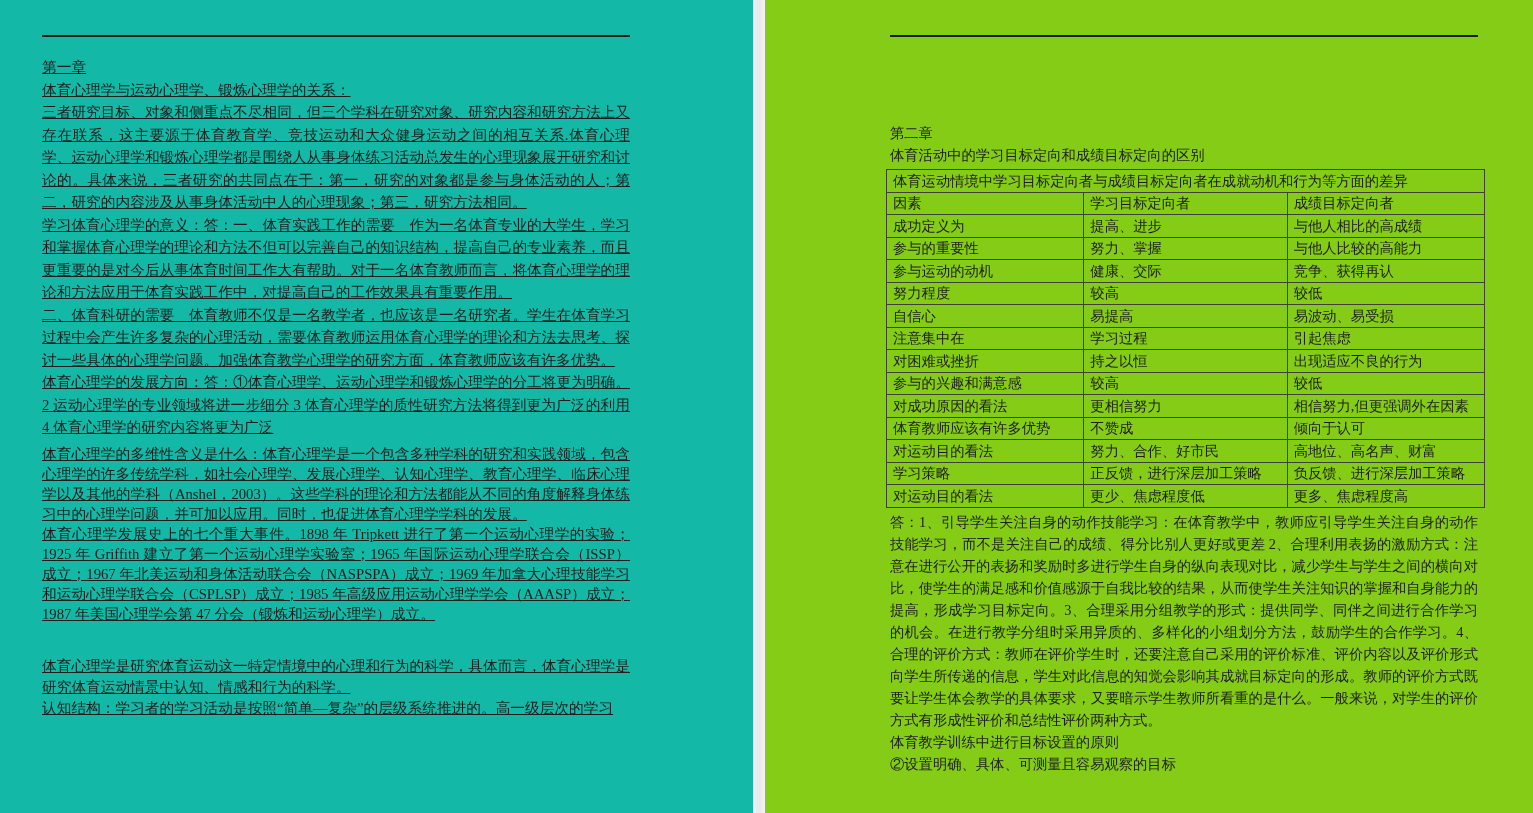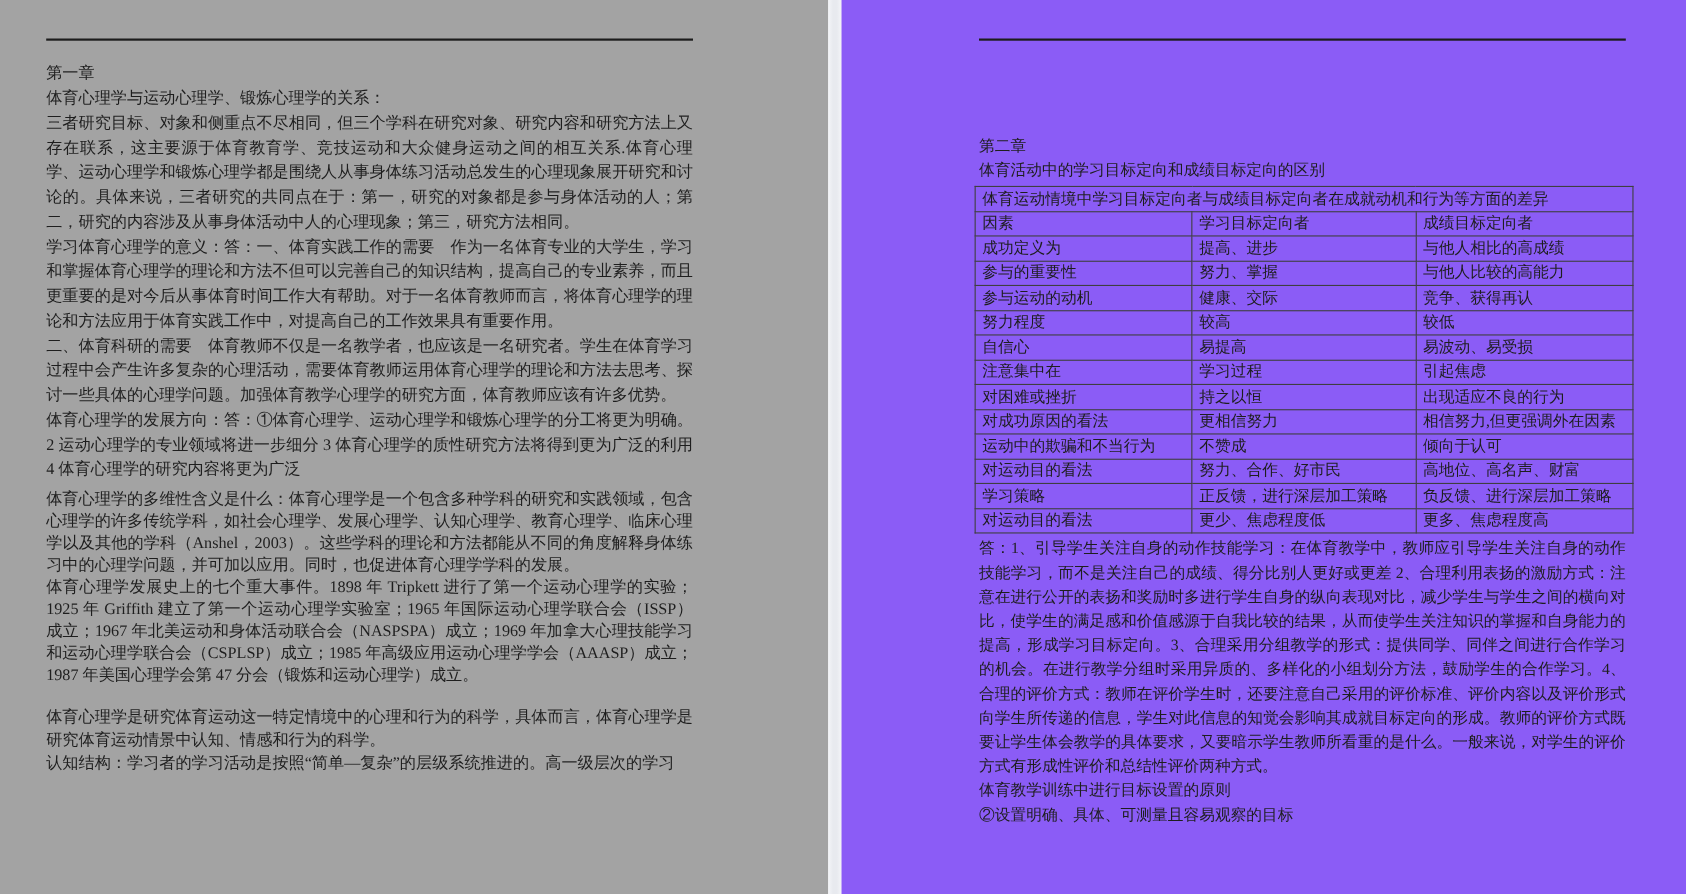--- a/index.html
+++ b/index.html
@@ -4,36 +4,36 @@
 <style>
   * { margin:0; padding:0; box-sizing:border-box; }
   html,body { width:1533px; height:813px; overflow:hidden; }
   body {
     display:flex;
     background:#ffffff;
     font-family:"Liberation Serif","DejaVu Serif",serif;
     color:#1e1e1e;
   }
   .page { height:100%; flex:none; }
-  .page-left  { width:753px; background:#a3a3a3; padding:35px 0 0 42px; }
+  .page-left  { width:753px; background:#14b8a6; padding:35px 0 0 42px;text-decoration:underline; }
   .page-gap   { width:12px; height:100%; flex:none;
                 background:linear-gradient(90deg,#f4f5f8 0%,#e8eaef 35%,#e8eaef 65%,#f4f5f8 100%); }
-  .page-right { width:768px; background:#8b5cf6; padding:35px 0 0 125px; }
+  .page-right { width:768px; background:#84cc16; padding:35px 0 0 125px; }
 
   .rule { width:588px; height:2px; background:#1c1c1c; }
   .rule-left  { margin-bottom:19px; }
   .rule-right { margin-bottom:85px; }
 
   .col-l { width:588px; font-size:14.7px; }
   .col-r { width:588px; font-size:14.3px; }
 
   .sec-a p { line-height:22.5px; text-align:justify; }
   .sec-b { margin-top:5px; }
   .sec-b p { line-height:20px; text-align:justify; }
-  .sec-c { margin-top:18px; }
+  .sec-c { margin-top:32px; }
   .sec-c p { line-height:21px; text-align:justify; }
 
   .col-r p { line-height:22px; text-align:justify; }
   .col-r .heading { text-align:left; }
 
   table.goal-table {
     border-collapse:collapse;
     table-layout:fixed;
     width:599px;
     margin-left:-4px;
@@ -132,26 +132,31 @@
             <td>注意集中在</td>
             <td>学习过程</td>
             <td>引起焦虑</td>
           </tr>
           <tr>
             <td>对困难或挫折</td>
             <td>持之以恒</td>
             <td>出现适应不良的行为</td>
           </tr>
           <tr>
+            <td>参与的兴趣和满意感</td>
+            <td>较高</td>
+            <td>较低</td>
+          </tr>
+          <tr>
             <td>对成功原因的看法</td>
             <td>更相信努力</td>
             <td>相信努力,但更强调外在因素</td>
           </tr>
           <tr>
-            <td>运动中的欺骗和不当行为</td>
+            <td>体育教师应该有许多优势</td>
             <td>不赞成</td>
             <td>倾向于认可</td>
           </tr>
           <tr>
             <td>对运动目的看法</td>
             <td>努力、合作、好市民</td>
             <td>高地位、高名声、财富</td>
           </tr>
           <tr>
             <td>学习策略</td>

